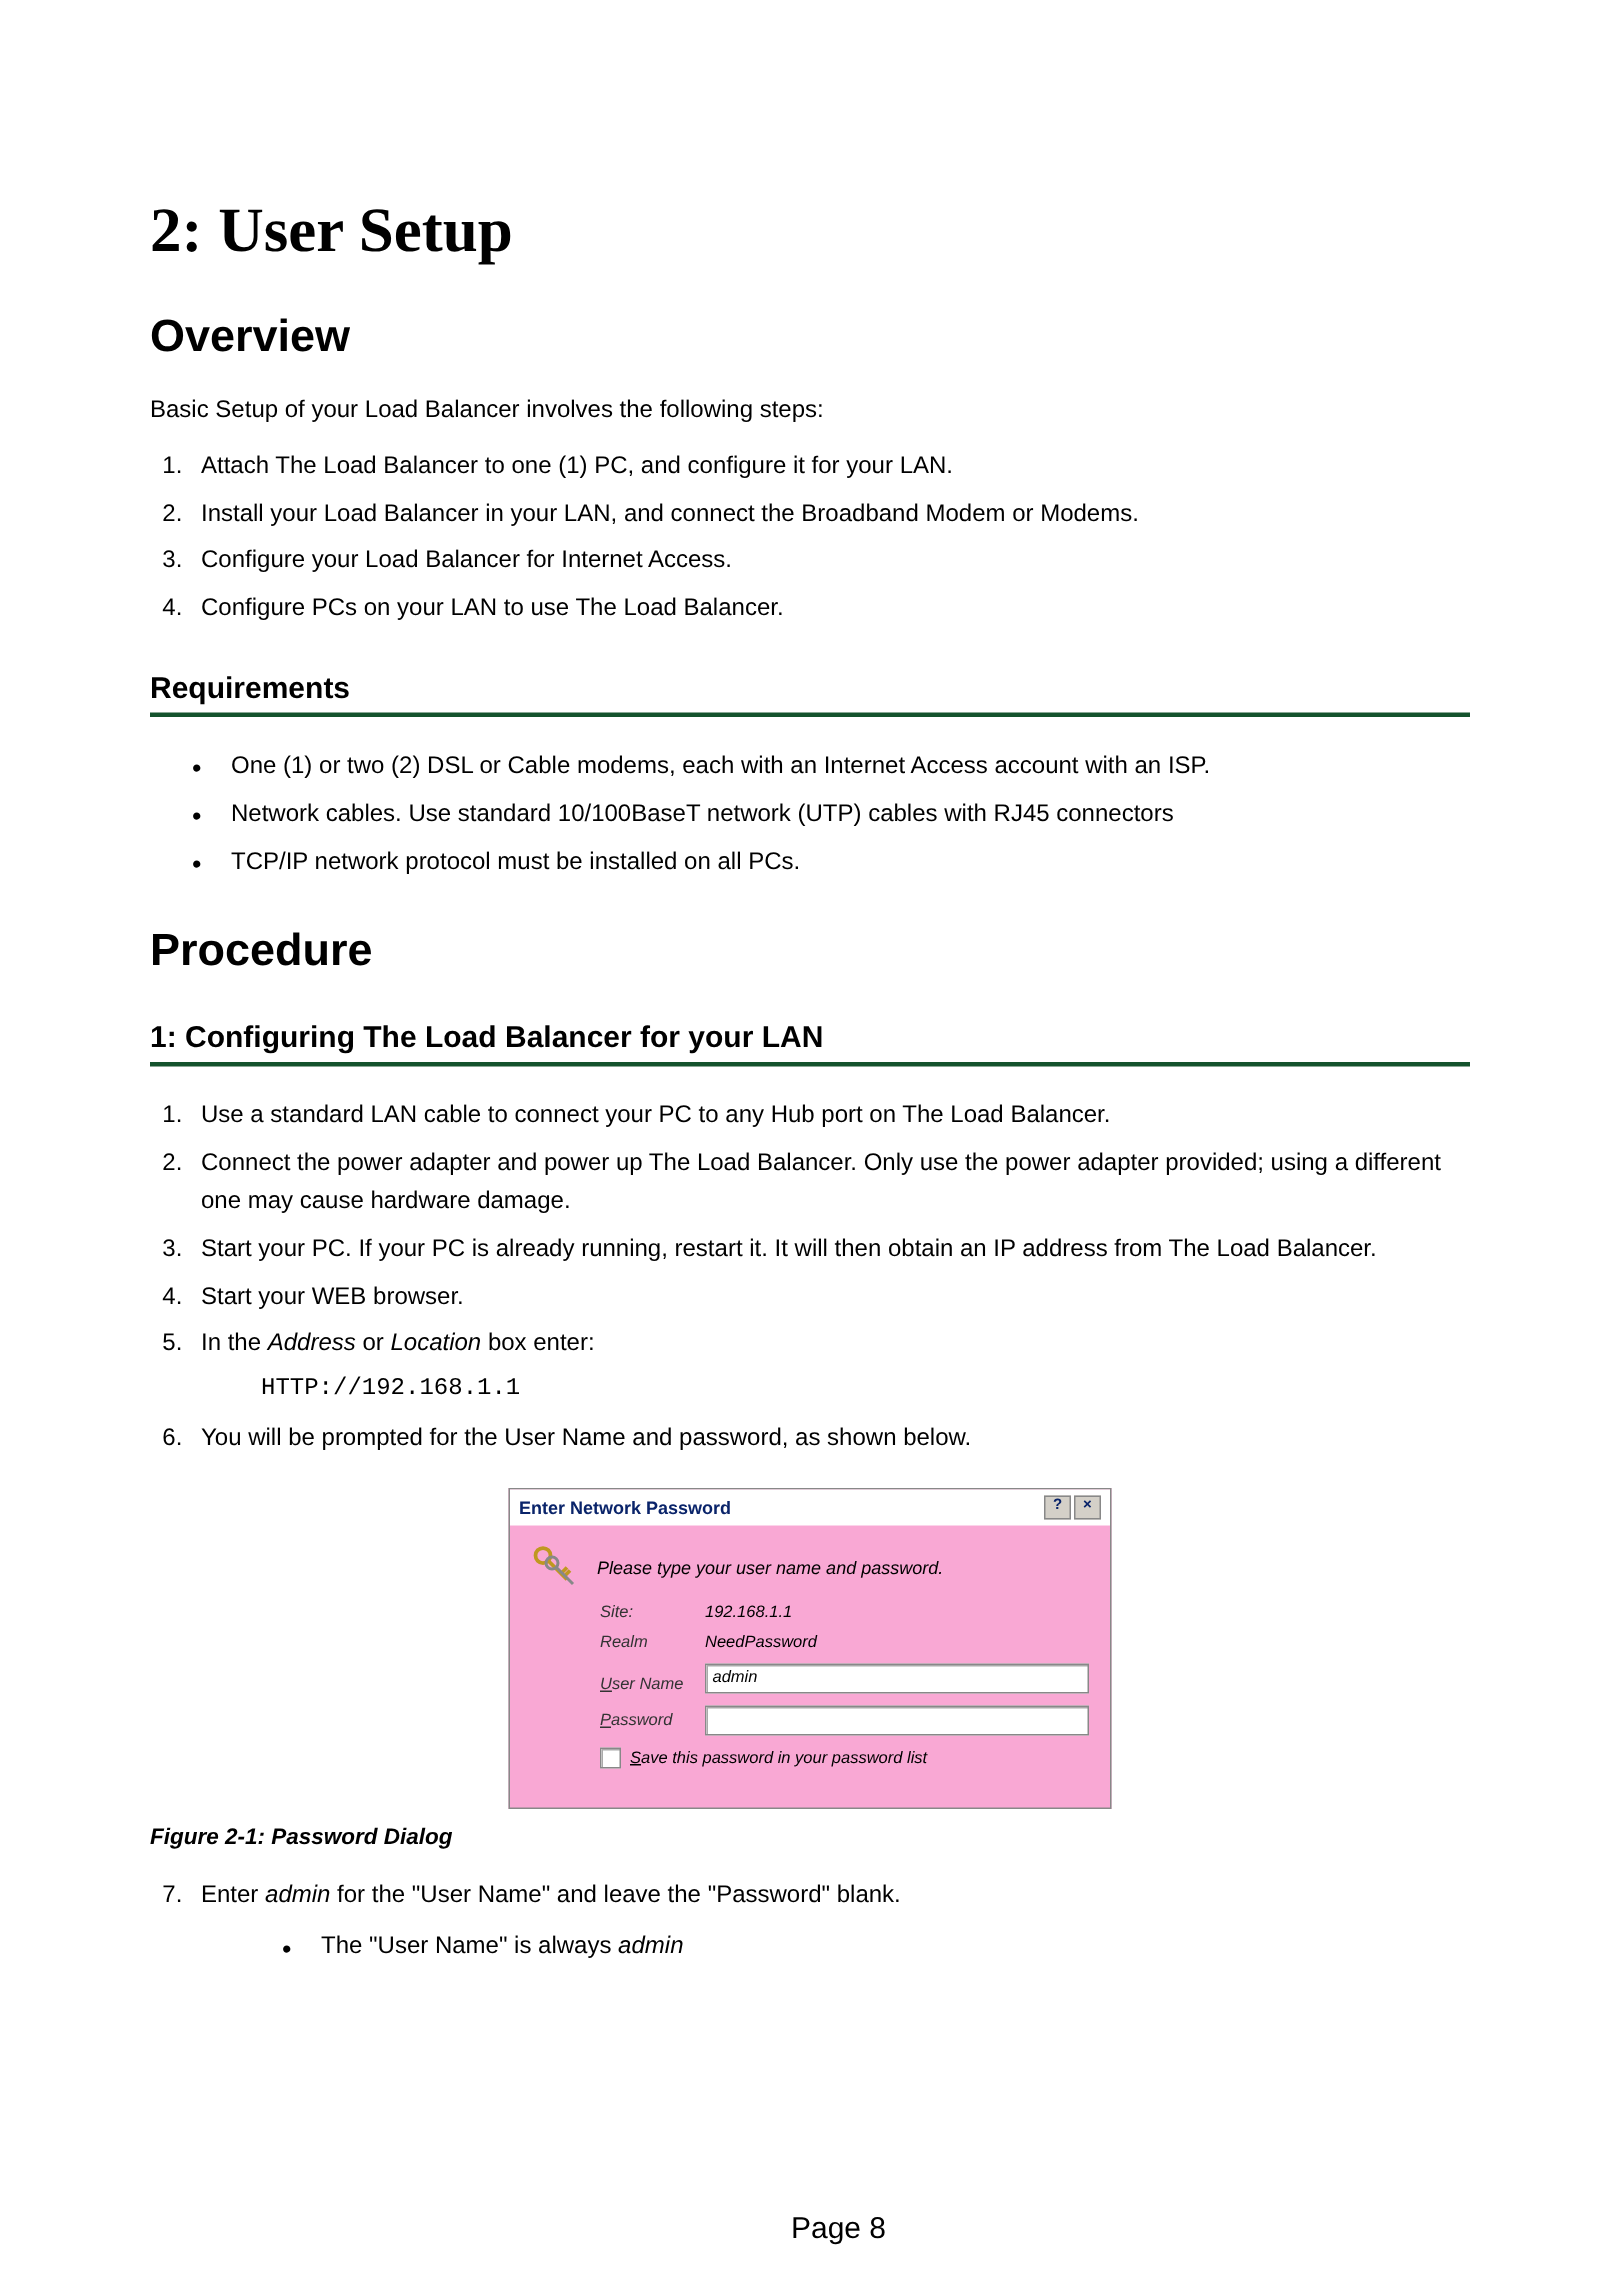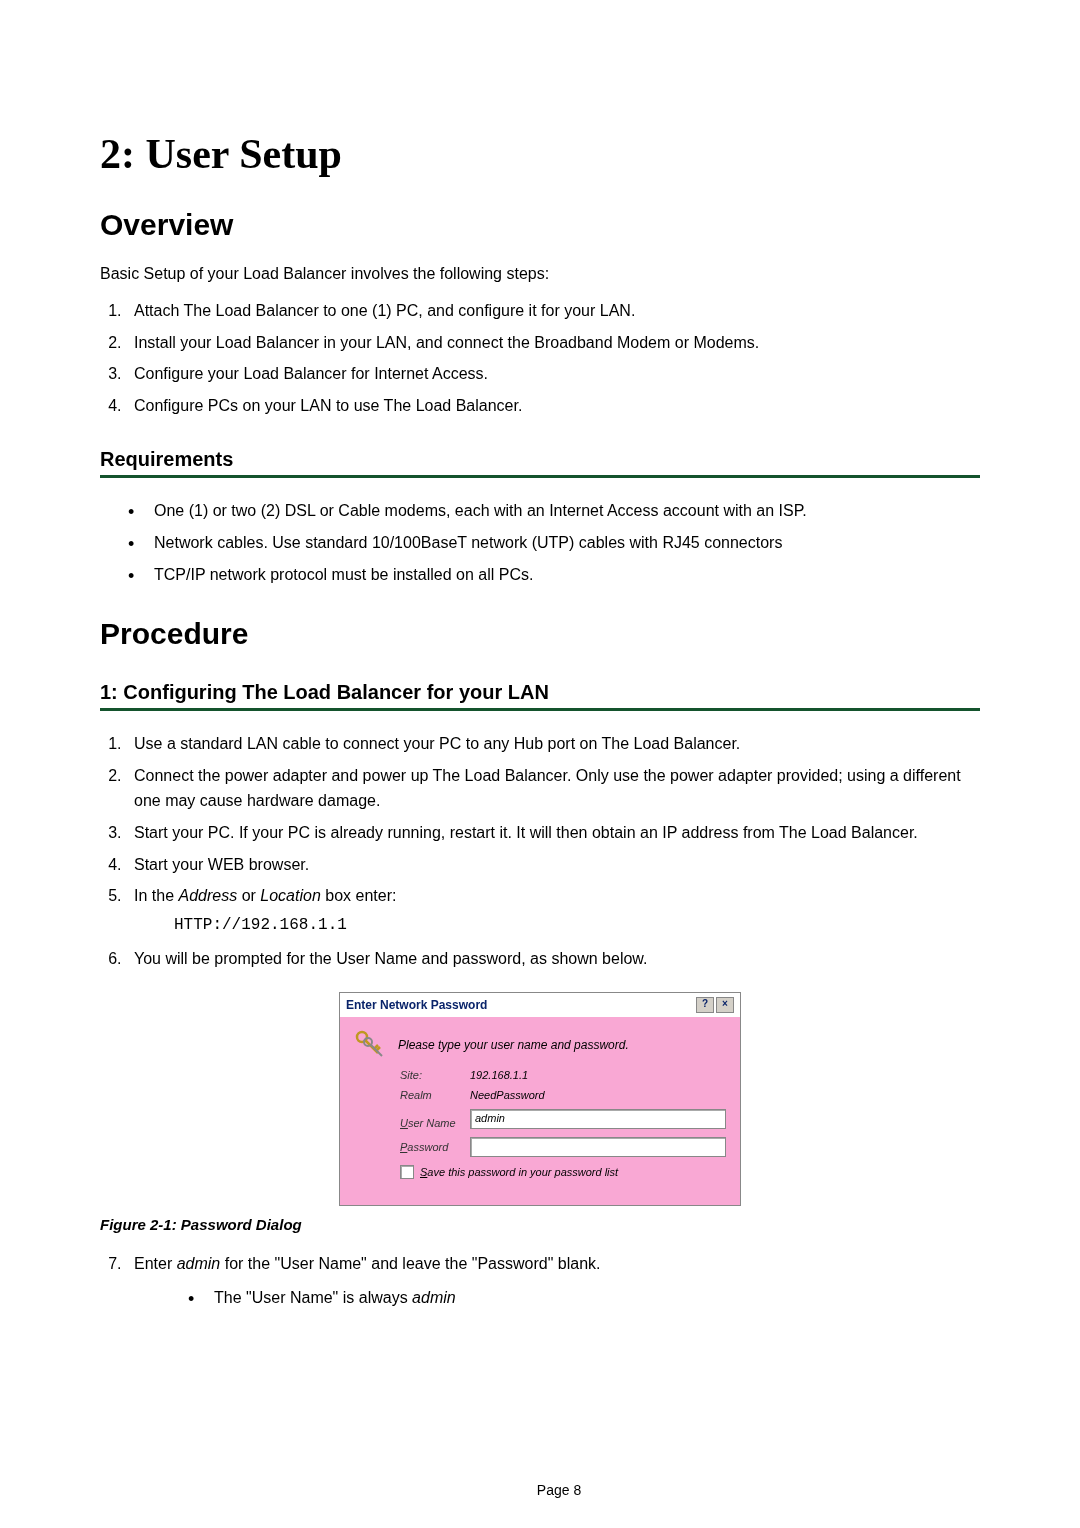--- a/index.html
+++ b/index.html
@@ -183,21 +183,21 @@
       line-height: 20px;
     }
     .figure-caption {
       font-size: 15px;
       font-weight: bold;
       font-style: italic;
       margin: 10px 0 18px 0;
     }
     .page-number {
       text-align: center;
-      font-size: 14px;
+      font-size: 20px;
       position: absolute;
       bottom: 30px;
       left: 0;
       right: 0;
       padding-left: 38px;
     }
     .underline-letter {
       text-decoration: underline;
     }
   </style>

